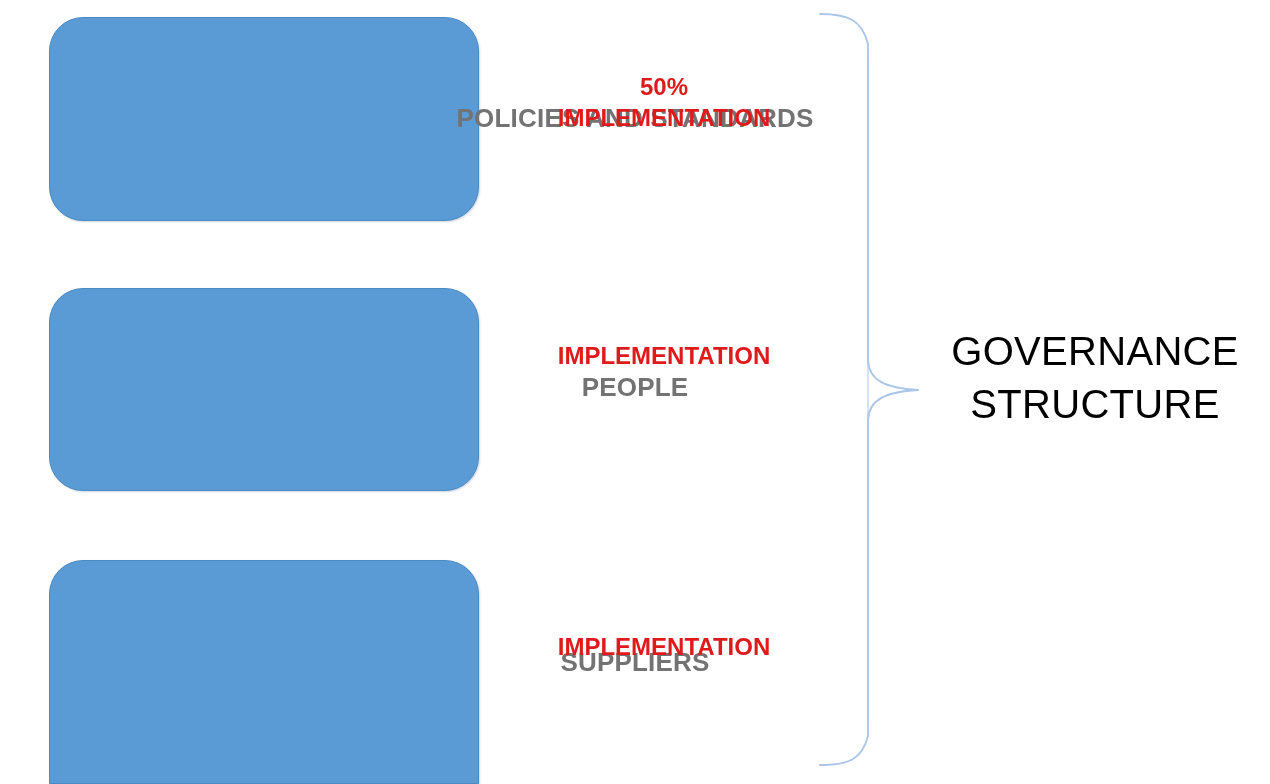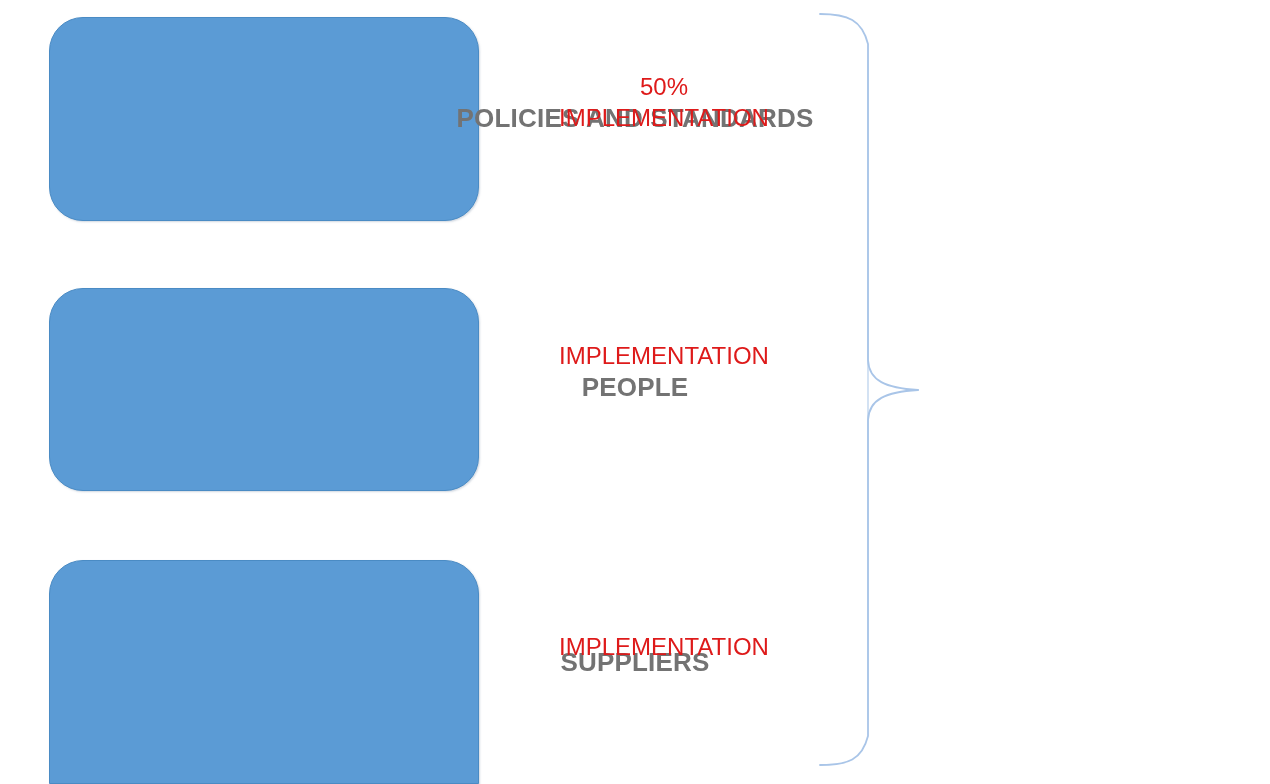--- a/index.html
+++ b/index.html
@@ -52,21 +52,21 @@
   #label-suppliers { top: 648px; padding-right: 8px; }
 
   
   .impl-block {
     position: absolute;
     width: 300px;
     text-align: center;
     color: #DE1A1A;
     font-size: 24px;
     line-height: 31px;
-    font-weight: 400;
+    font-weight: 700;
     white-space: nowrap;
   }
   #impl-policies  { left: 514px; top: 71px; }
   #impl-people    { left: 514px; top: 340px; }
   #impl-suppliers { left: 514px; top: 631px; }
   .impl-line { display: block; }
 
   
   #brace-wrap {
     position: absolute;
@@ -124,14 +124,18 @@
     <svg width="140" height="784" viewBox="0 0 140 784" xmlns="http://www.w3.org/2000/svg">
 
       <path d="M20,14 C 48,14 62,20 68,44 L68,360 C 69,381 86,388 118,390" fill="none" stroke="#A9C5E8" stroke-width="1.8" stroke-linecap="round"></path>
 
       <path d="M118,390 C 86,392 69,399 68,420 L68,736 C 62,760 48,765 20,765" fill="none" stroke="#A9C5E8" stroke-width="1.8" stroke-linecap="round"></path>
 
       <path d="M68,60 L68,720" fill="none" stroke="#A9C5E8" stroke-width="1.2" opacity="0.85"></path>
     </svg>
   </div>
 
+  <div id="governance-title">
+    <span class="title-line">GOVERNANCE</span>
+    <span class="title-line">STRUCTURE</span>
+  </div>
 
 </div>
 
 </body></html>

